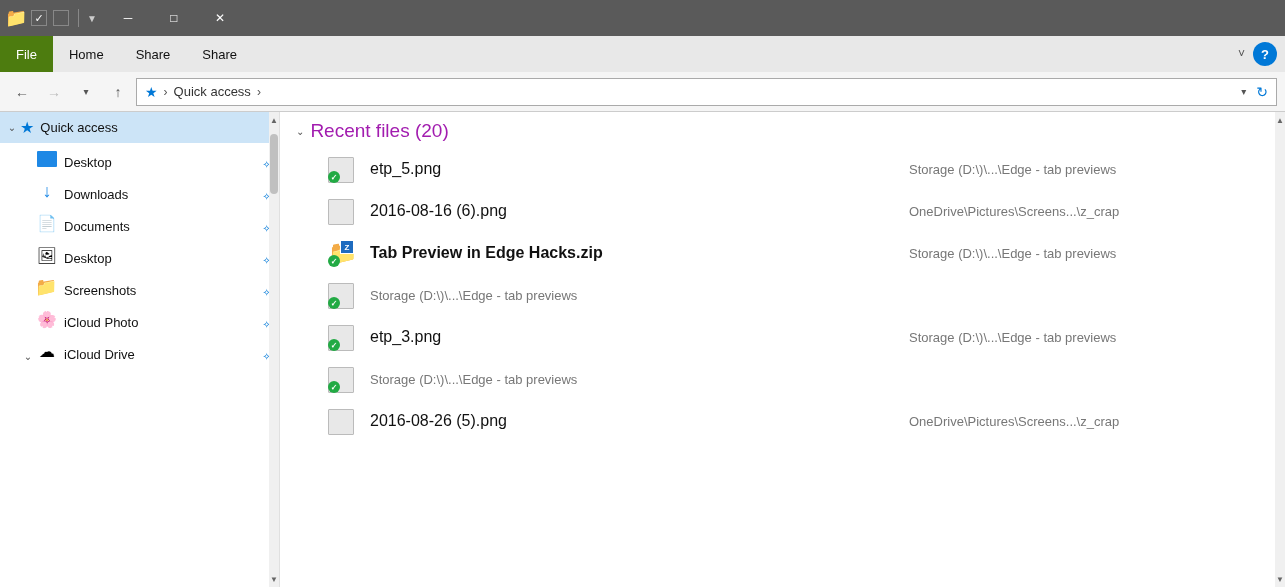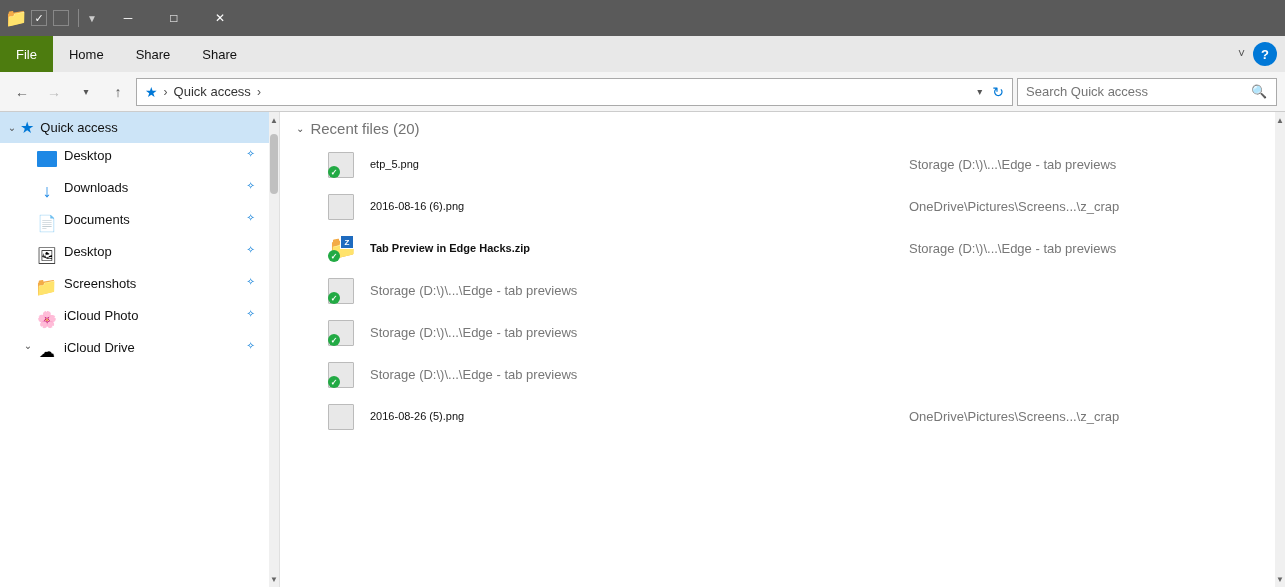--- a/index.html
+++ b/index.html
@@ -94,21 +94,21 @@
     .sidebar {
       width: 280px;
       min-width: 280px;
       background: white;
       border-right: 1px solid #e0e0e0;
       overflow-y: auto;
       overflow-x: hidden;
       position: relative;
     }
     .sidebar-item {
-      display: flex; align-items: flex-start; padding: 5px 24px 5px 4px;
+      display: flex; align-items: flex-end; padding: 5px 8px 5px 4px;
       cursor: pointer; white-space: nowrap;
     }
     .sidebar-item .expand-arrow { width: 16px; text-align: center; font-size: 10px; color: #555; }
     .sidebar-item .item-icon { width: 22px; height: 22px; margin-right: 6px; display: flex; align-items: center; justify-content: center; font-size: 16px; }
     .sidebar-item .item-label { font-size: 13px; color: #111; flex: 1; }
     .sidebar-item .pin-icon { font-size: 10px; color: #0078d7; margin-left: 4px; }
 
     
     .qa-header {
       display: flex; align-items: center; padding: 6px 8px 6px 4px;
@@ -124,28 +124,28 @@
       overflow-y: auto;
       overflow-x: hidden;
       background: white;
       position: relative;
     }
     .section-header {
       display: flex; align-items: center; padding: 8px 16px 6px 16px;
       cursor: pointer;
     }
     .section-expand { font-size: 10px; color: #555; margin-right: 6px; }
-    .section-title { font-size: 15px; color: #737373; font-weight: normal; }
+    .section-title { font-size: 19px; color: #a21caf; font-weight: normal; }
 
     .file-item {
       display: flex; align-items: center; padding: 5px 16px 5px 48px;
       cursor: pointer; border-bottom: none;
     }
     .file-icon { width: 32px; height: 32px; margin-right: 10px; display: flex; align-items: center; justify-content: center; flex-shrink: 0; position: relative; }
-    .file-name { flex: 1; font-size: 11px; color: #111; }
+    .file-name { flex: 1; font-size: 16px; color: #111; }
     .file-name.bold { font-weight: 600; }
     .file-location { width: 360px; font-size: 13px; color: #777; flex-shrink: 0; }
     
     .desktop-icon { 
       width: 20px; height: 16px; background: #1e88e5; 
       display: inline-block; border-radius: 1px;
     }
     
     .download-icon { color: #1e88e5; font-size: 18px; }
     
@@ -242,24 +242,20 @@
   <div class="address-path">
     <span class="path-star">★</span>
     <span class="path-separator"> › </span>
     <span class="path-text">Quick access</span>
     <span class="path-separator"> › </span>
     <span style="flex:1"></span>
     <span class="path-chevron">▾</span>
     <span style="margin-left:4px; cursor:pointer; font-size:14px;">↻</span>
   </div>
 
-  <div class="search-box">
-    <input type="text" placeholder="Search Quick access" style="">
-    <span class="search-icon">🔍</span>
-  </div>
 </div>
 
 <div class="main-content">
 
   <div class="sidebar">
 
     <div class="qa-header">
       <span class="expand-arrow">⌄</span>
       <span class="star-icon">★</span>
       <span class="qa-label">Quick access</span>
@@ -385,20 +381,21 @@
       <span class="file-location">Storage (D:\)\...\Edge - tab previews</span>
     </div>
 
     <div class="file-item">
       <div class="file-icon">
         <div class="png-icon-wrap">
           <div class="png-doc"></div>
           <div class="png-check">✓</div>
         </div>
       </div>
+      <span class="file-name">etp_3.png</span>
       <span class="file-location">Storage (D:\)\...\Edge - tab previews</span>
     </div>
 
     <div class="file-item">
       <div class="file-icon">
         <div class="png-icon-wrap">
           <div class="png-doc"></div>
           <div class="png-check">✓</div>
         </div>
       </div>

